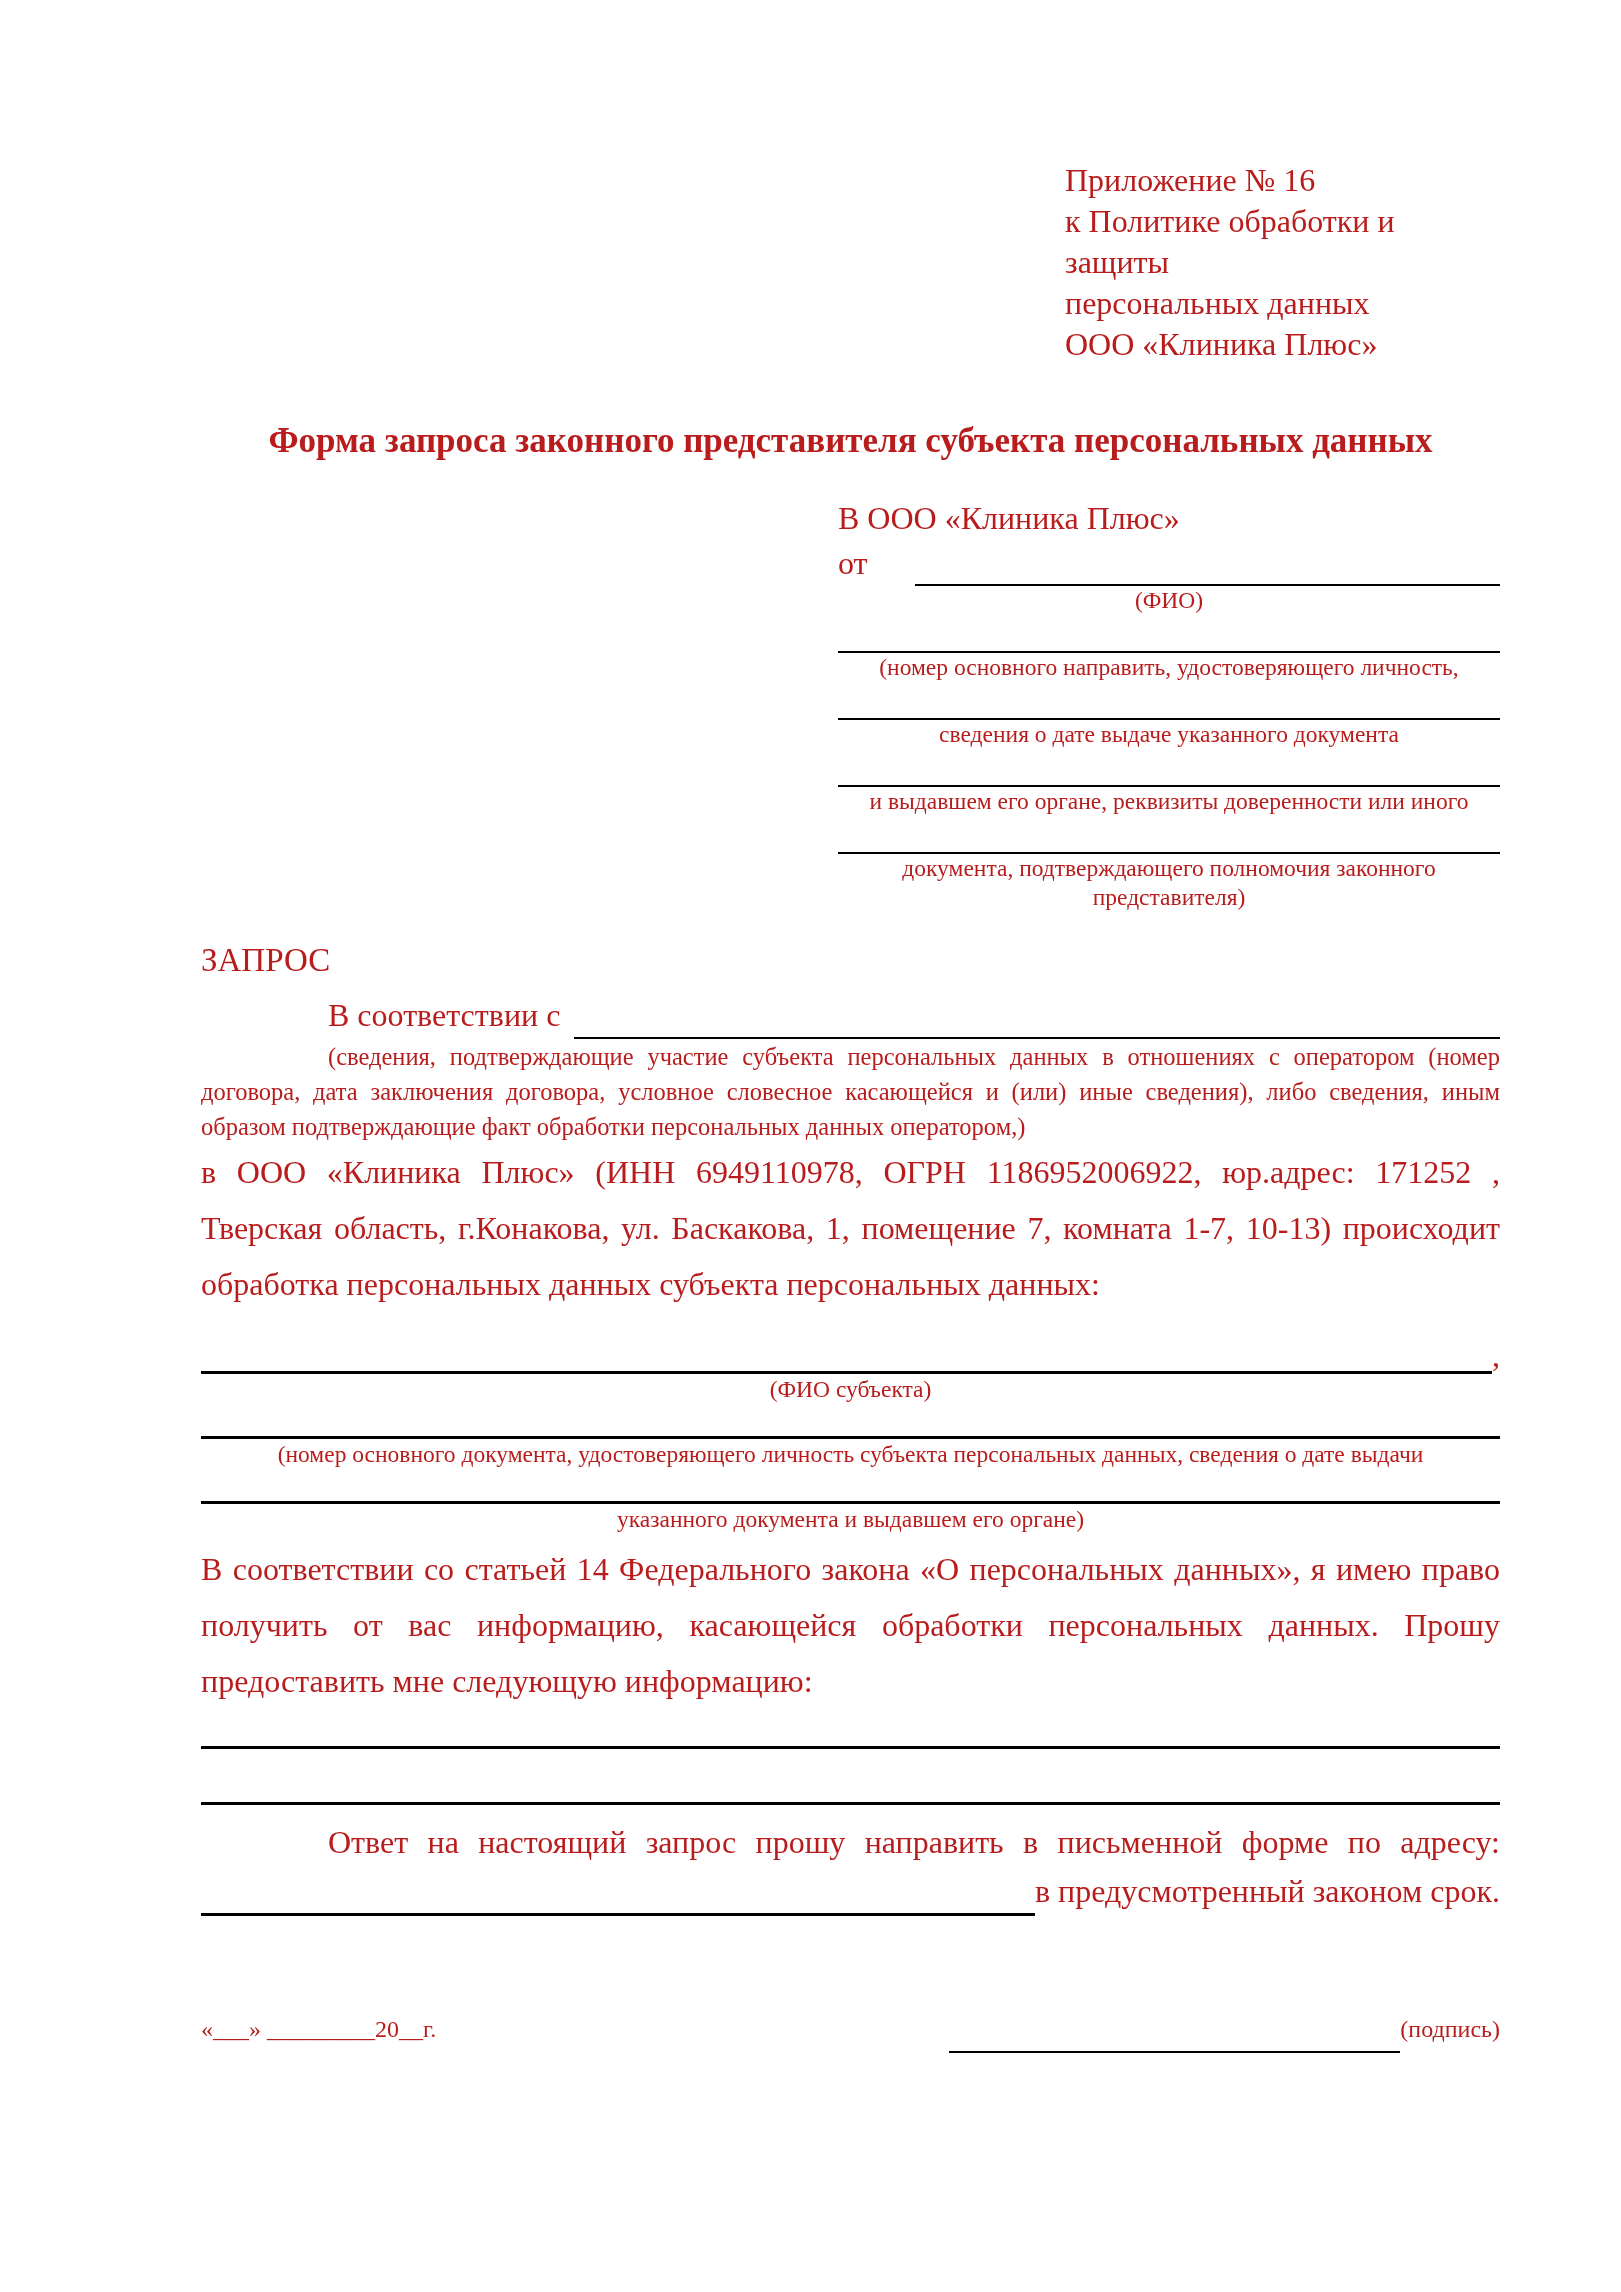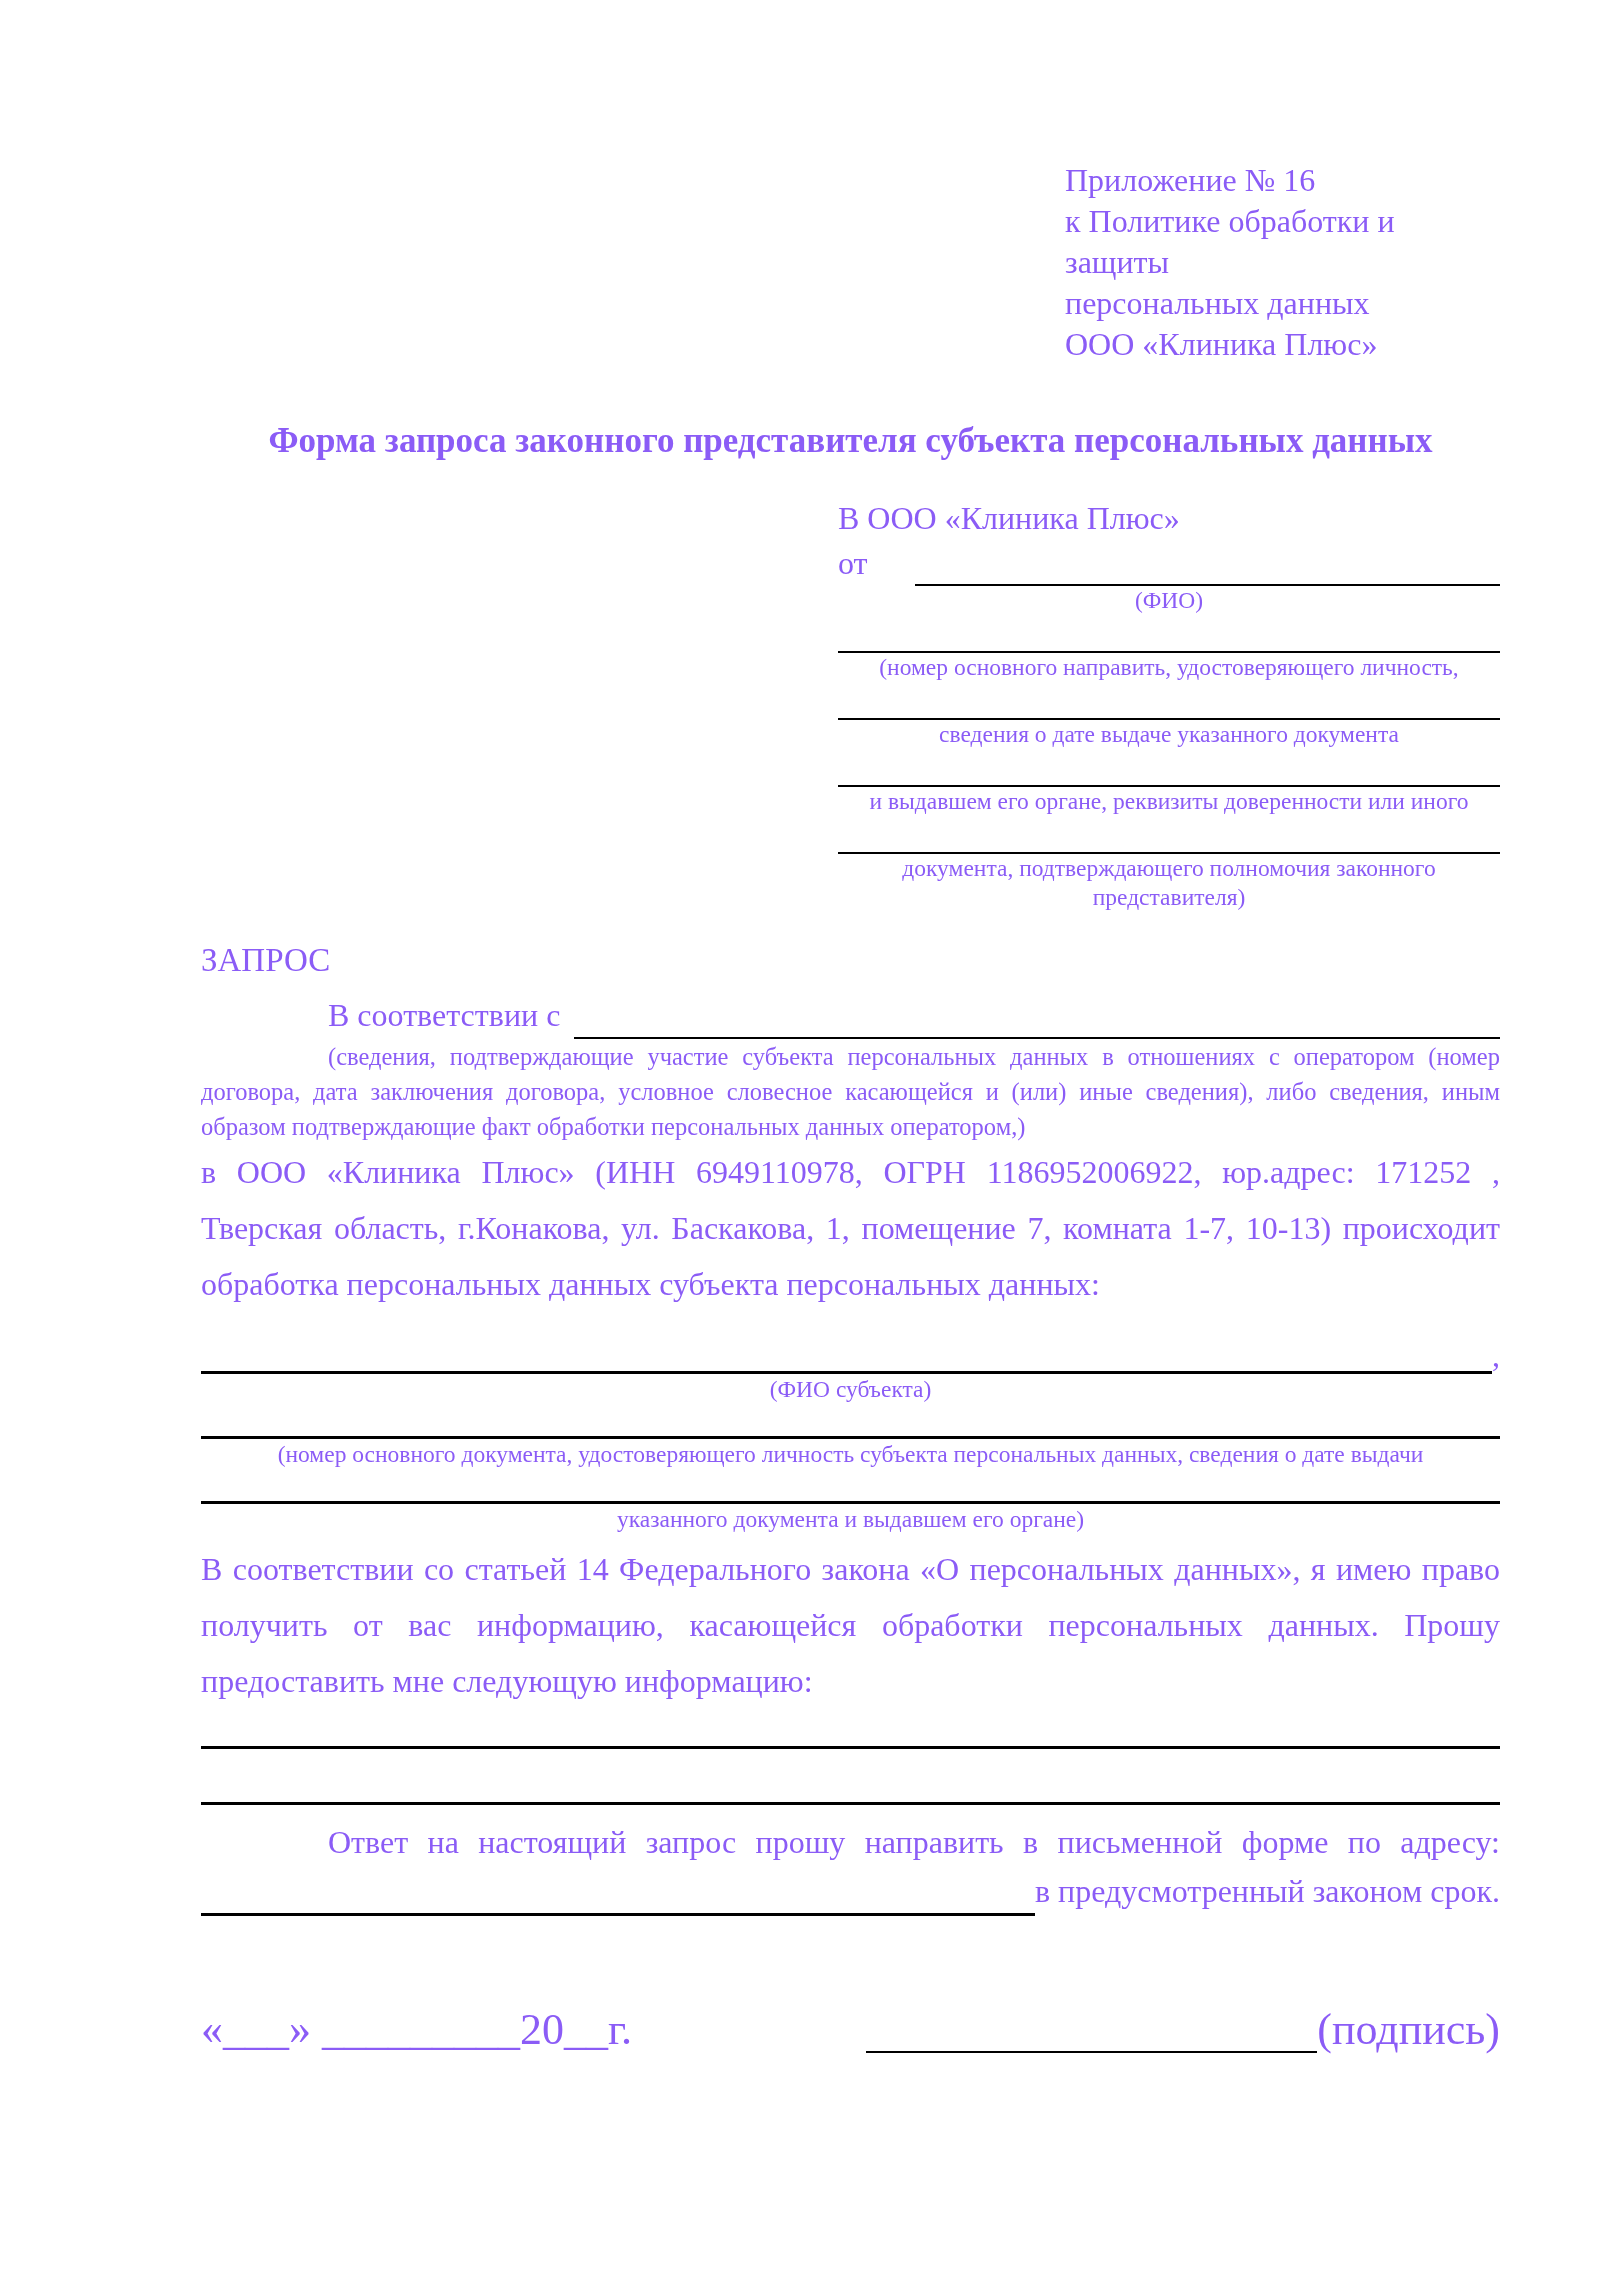--- a/index.html
+++ b/index.html
@@ -5,21 +5,21 @@
   html, body {
     margin: 0;
     padding: 0;
     background: #ffffff;
   }
   .page {
     position: relative;
     width: 1621px;
     height: 2293px;
     background: #ffffff;
-    color: #8b5cf6;
+    color: #b91c1c;
     font-family: "Liberation Serif", "DejaVu Serif", serif;
     overflow: hidden;
   }
   .content {
     position: absolute;
     left: 201px;
     top: 0;
     width: 1299px;
   }
 
@@ -134,21 +134,21 @@
   }
   .reply-tail .fill-line { border-bottom: 3.9px solid #000; height: 39px; }
   .reply-tail .tail-text { white-space: nowrap; }
 
   
   .sig-row {
     margin-top: 90px;
     display: flex;
     justify-content: space-between;
     align-items: flex-end;
-    font-size: 44px;
+    font-size: 24px;
     line-height: 47px;
   }
   .sig-right {
     display: flex;
     align-items: flex-end;
   }
   .sig-line {
     width: 451px;
     border-bottom: 2.9px solid #000;
     height: 37px;

